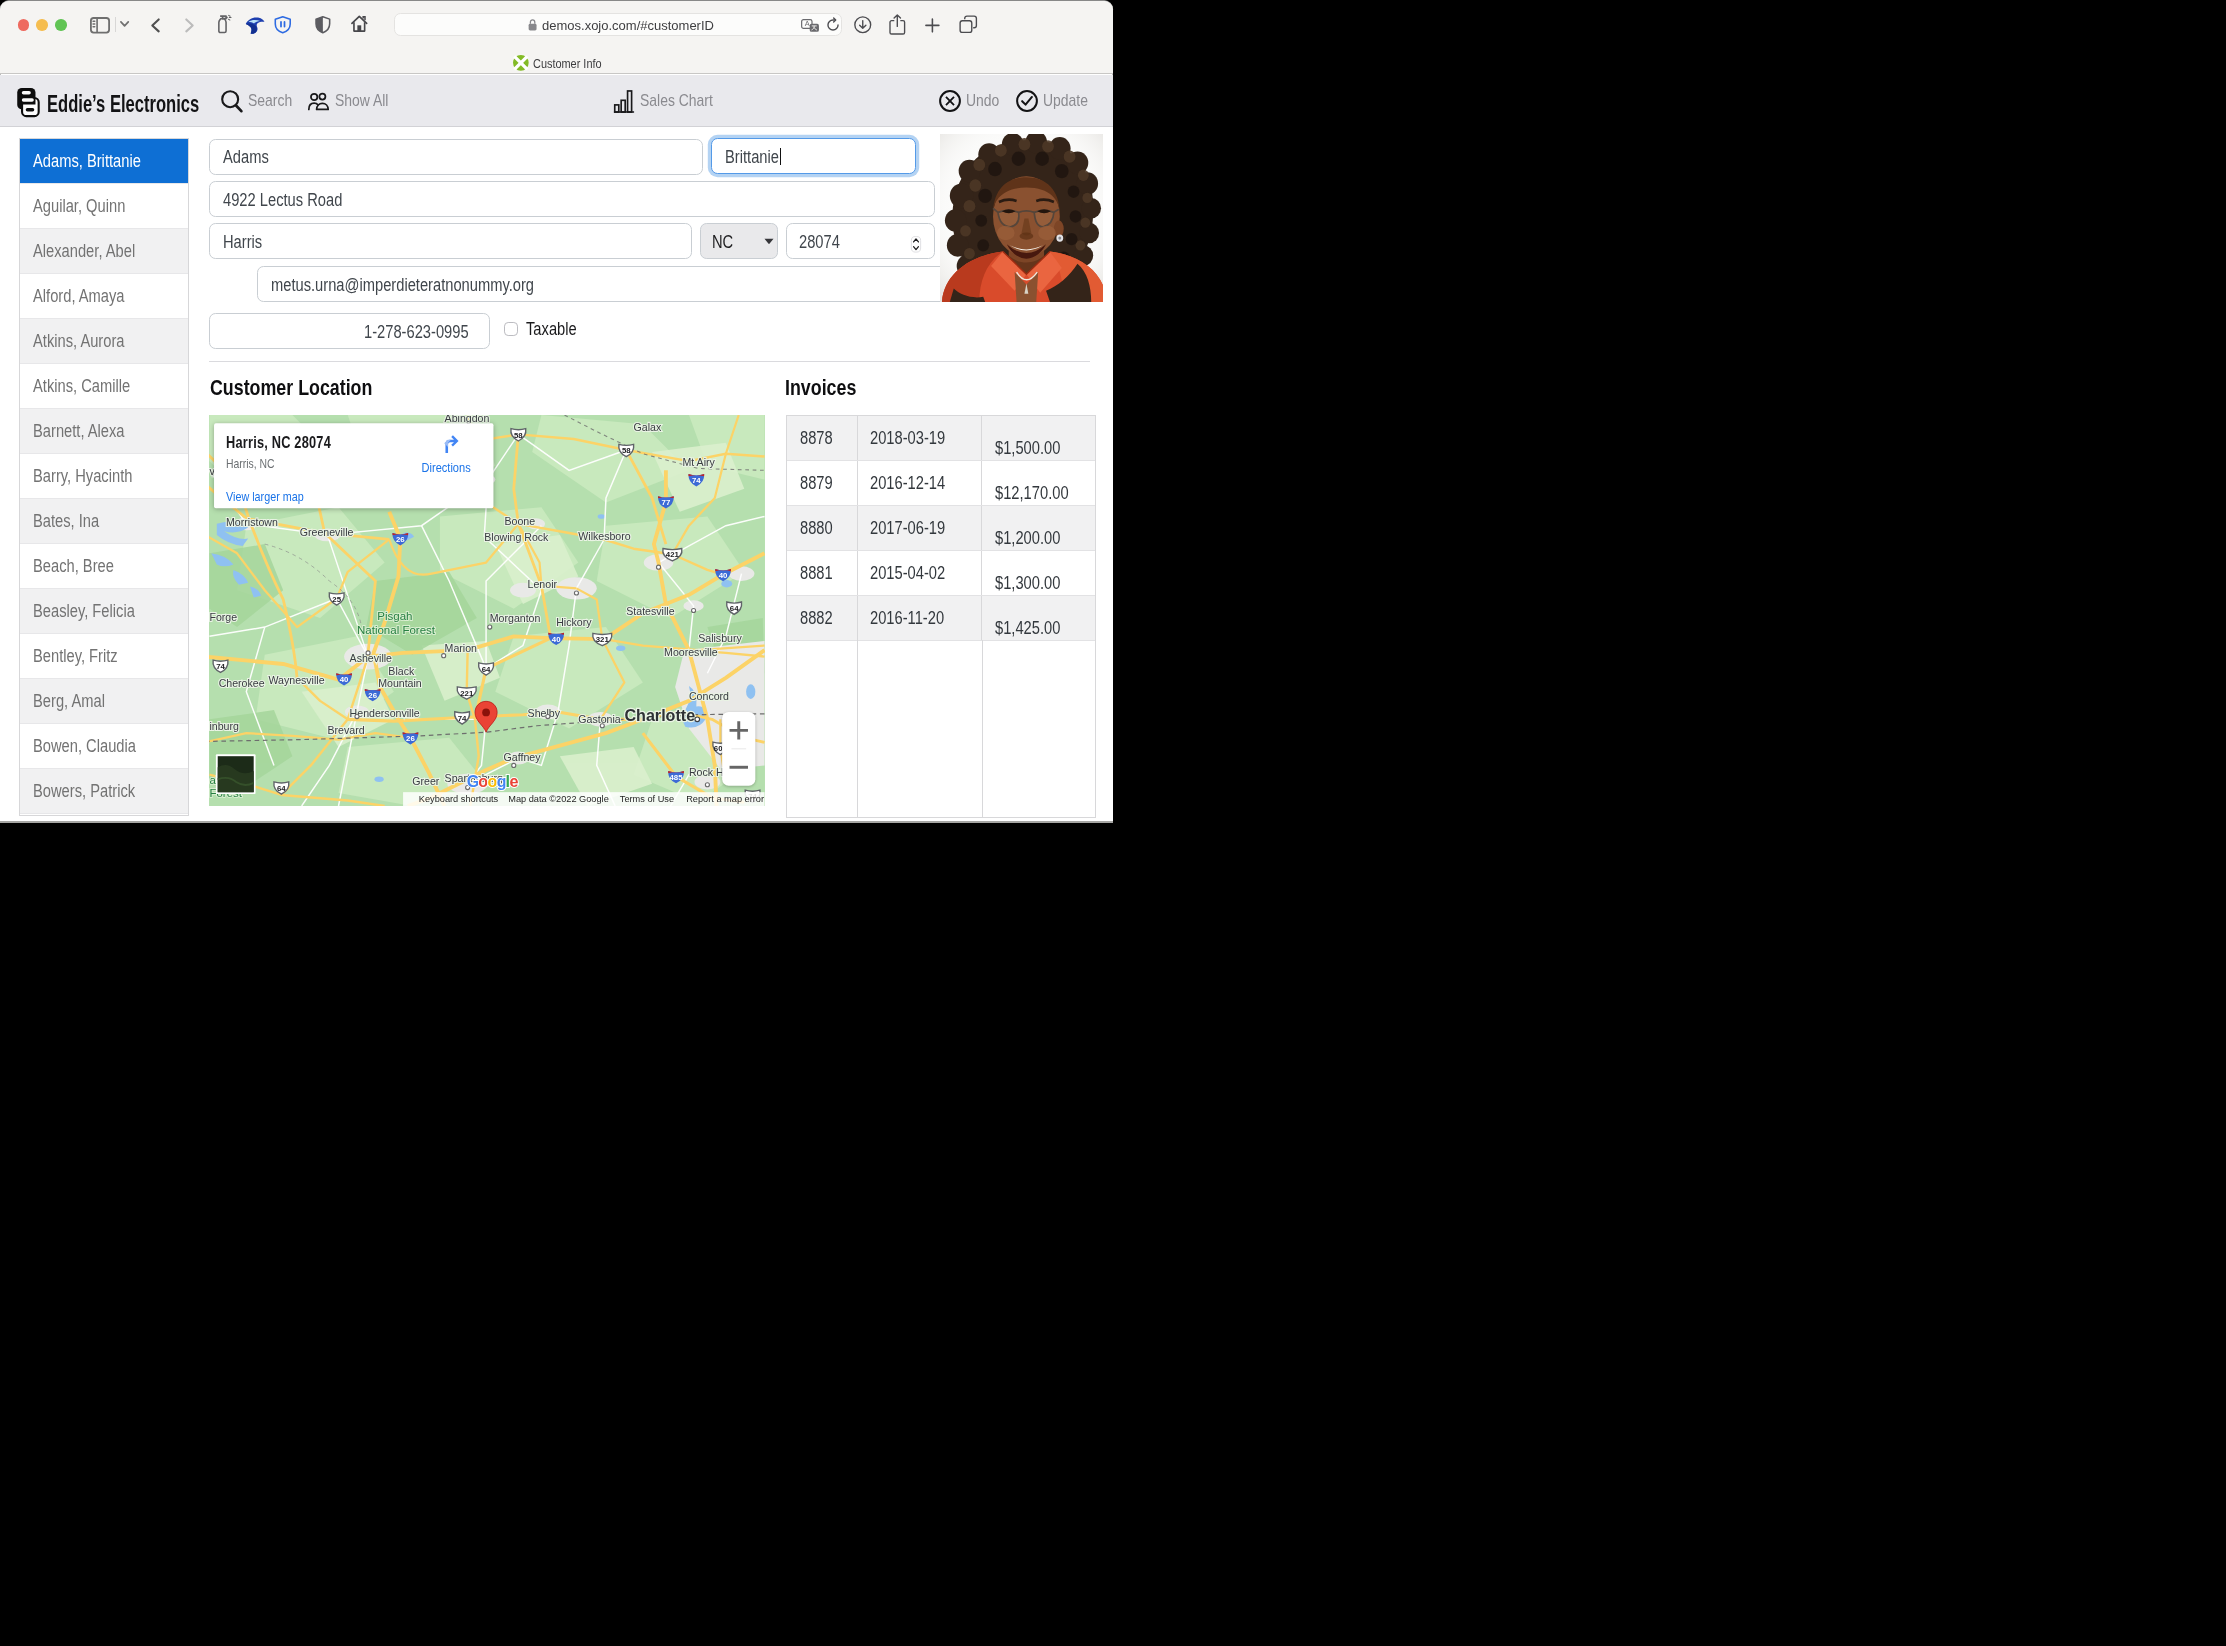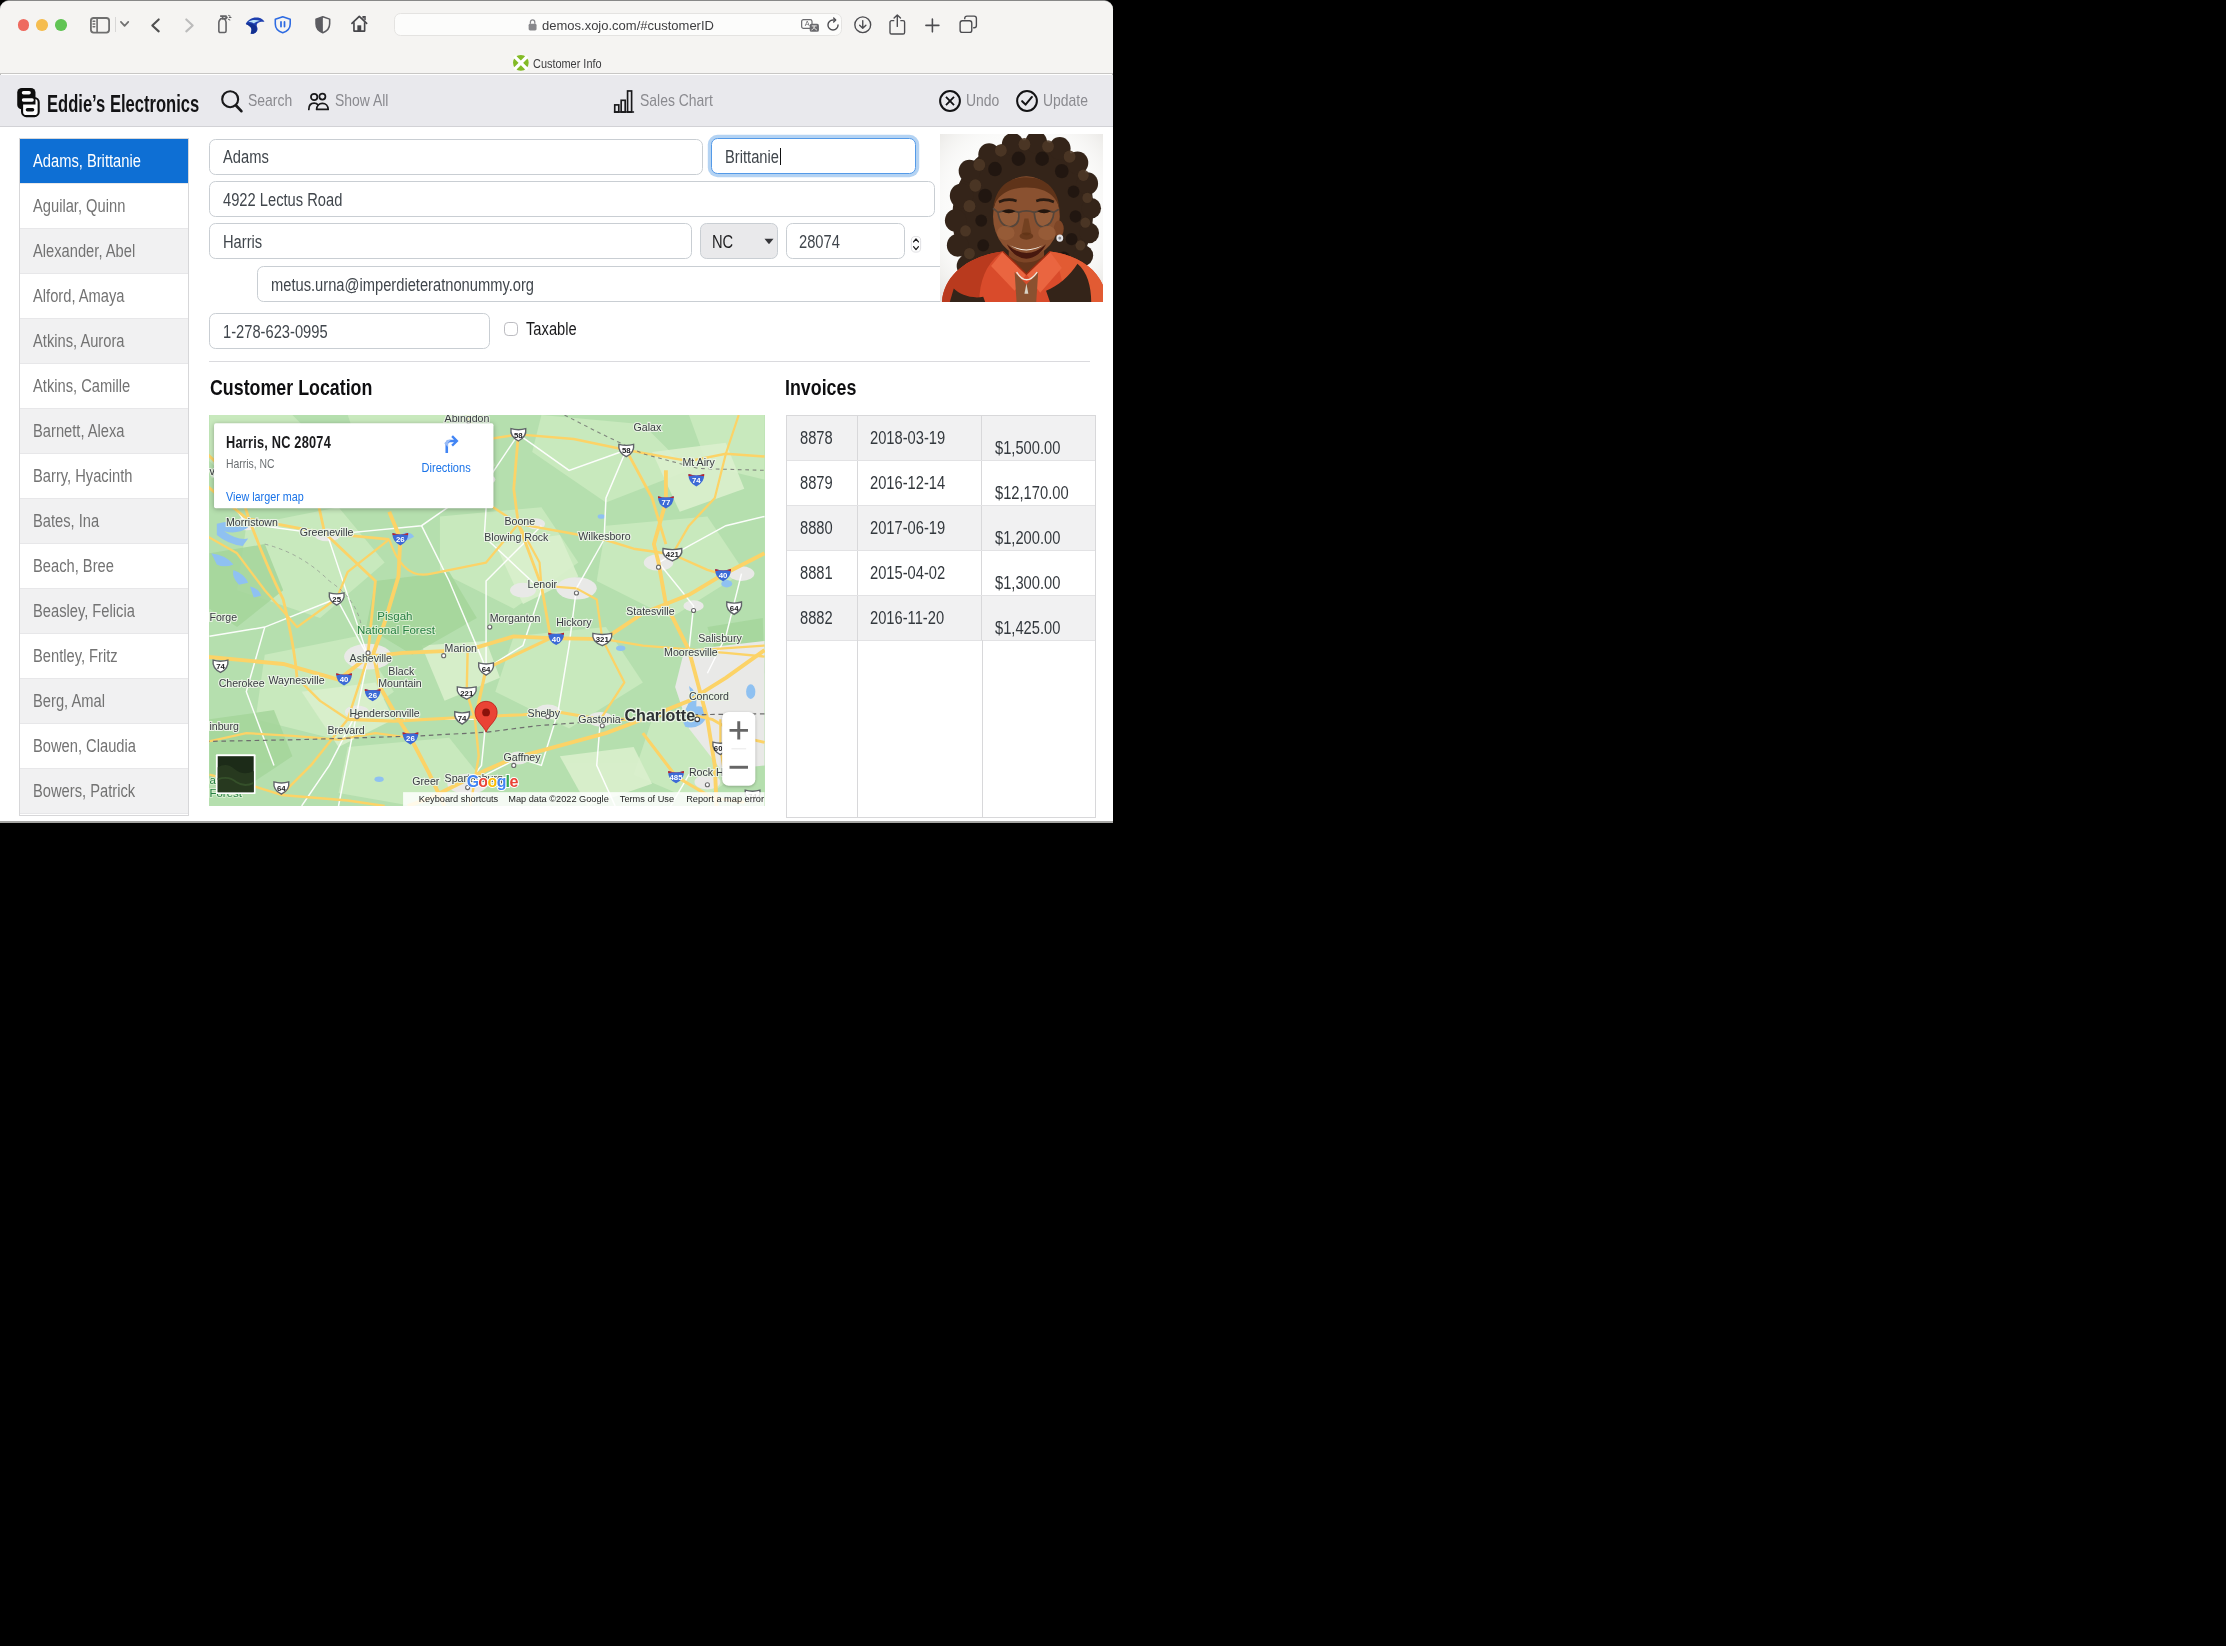--- a/index.html
+++ b/index.html
@@ -268,32 +268,32 @@
       </div>
     <div class="fld" style="left:209px; top:96px; width:483px;">
         <span class="t">Harris</span>
       </div>
     <div class="fld" style="left:700px; top:96px; width:78px; background:#e9e9eb; color:#1d1d1f; padding-left:10.6px;">
         <span class="t">NC</span>
       <svg style="left:63px; top:14.3px;" width="10" height="7.4" viewBox="0 0 11 8">
           <path d="M0.5 0.8 L5.5 6.8 L10.5 0.8 Z" fill="#36363a"></path>
         </svg>
     </div>
-    <div class="fld" style="left:786px; top:96px; width:119px; padding-left:12px;">
+    <div class="fld" style="left:786px; top:96px; width:149px; padding-left:12px;">
         <span class="t">28074</span>
       <svg style="left:124px; top:11.5px;" width="10" height="16.6" viewBox="0 0 11 18">
         <rect x="0.4" y="0.4" width="10.2" height="17.2" rx="4.5" fill="#fefefe" stroke="#d4d4d8" stroke-width="0.8"></rect>
         <path d="M2.8 6.4 L5.5 3.2 L8.2 6.4" fill="none" stroke="#1c1c1e" stroke-width="1.4" stroke-linecap="round" stroke-linejoin="round"></path>
         <path d="M2.8 11.6 L5.5 14.8 L8.2 11.6" fill="none" stroke="#1c1c1e" stroke-width="1.4" stroke-linecap="round" stroke-linejoin="round"></path>
       </svg>
     </div>
     <div class="fld" style="left:209px; top:139px; width:726px;margin-left:48px;">
         <span class="t">metus.urna@imperdieteratnonummy.org</span>
       </div>
-    <div class="fld" style="left:209px; top:186px; width:281px;">
+    <div class="fld" style="left:209px; top:186px; width:281px;justify-content:flex-end;">
         <span class="t">1-278-623-0995</span>
       </div>
     <div class="abs" style="left:504px; top:195px; width:14.3px; height:14.3px; border:0.9px solid #bcbcc1; border-radius:4.2px; background:#fff;"></div>
     <div class="abs" style="left:526px; top:192px; font-size:17.5px; color:#1b1b1d;"><span class="t">Taxable</span></div>
 
     <div id="sep"></div>
     <div class="h2" style="left:210px;"><span class="t">Customer Location</span></div>
     <div class="h2" style="left:785px;"><span class="t">Invoices</span></div>
 
     <div id="mapbox" class="abs" style="left:209px; top:288px; width:556px; height:391px; background:#b9e2b2; overflow:hidden;">

